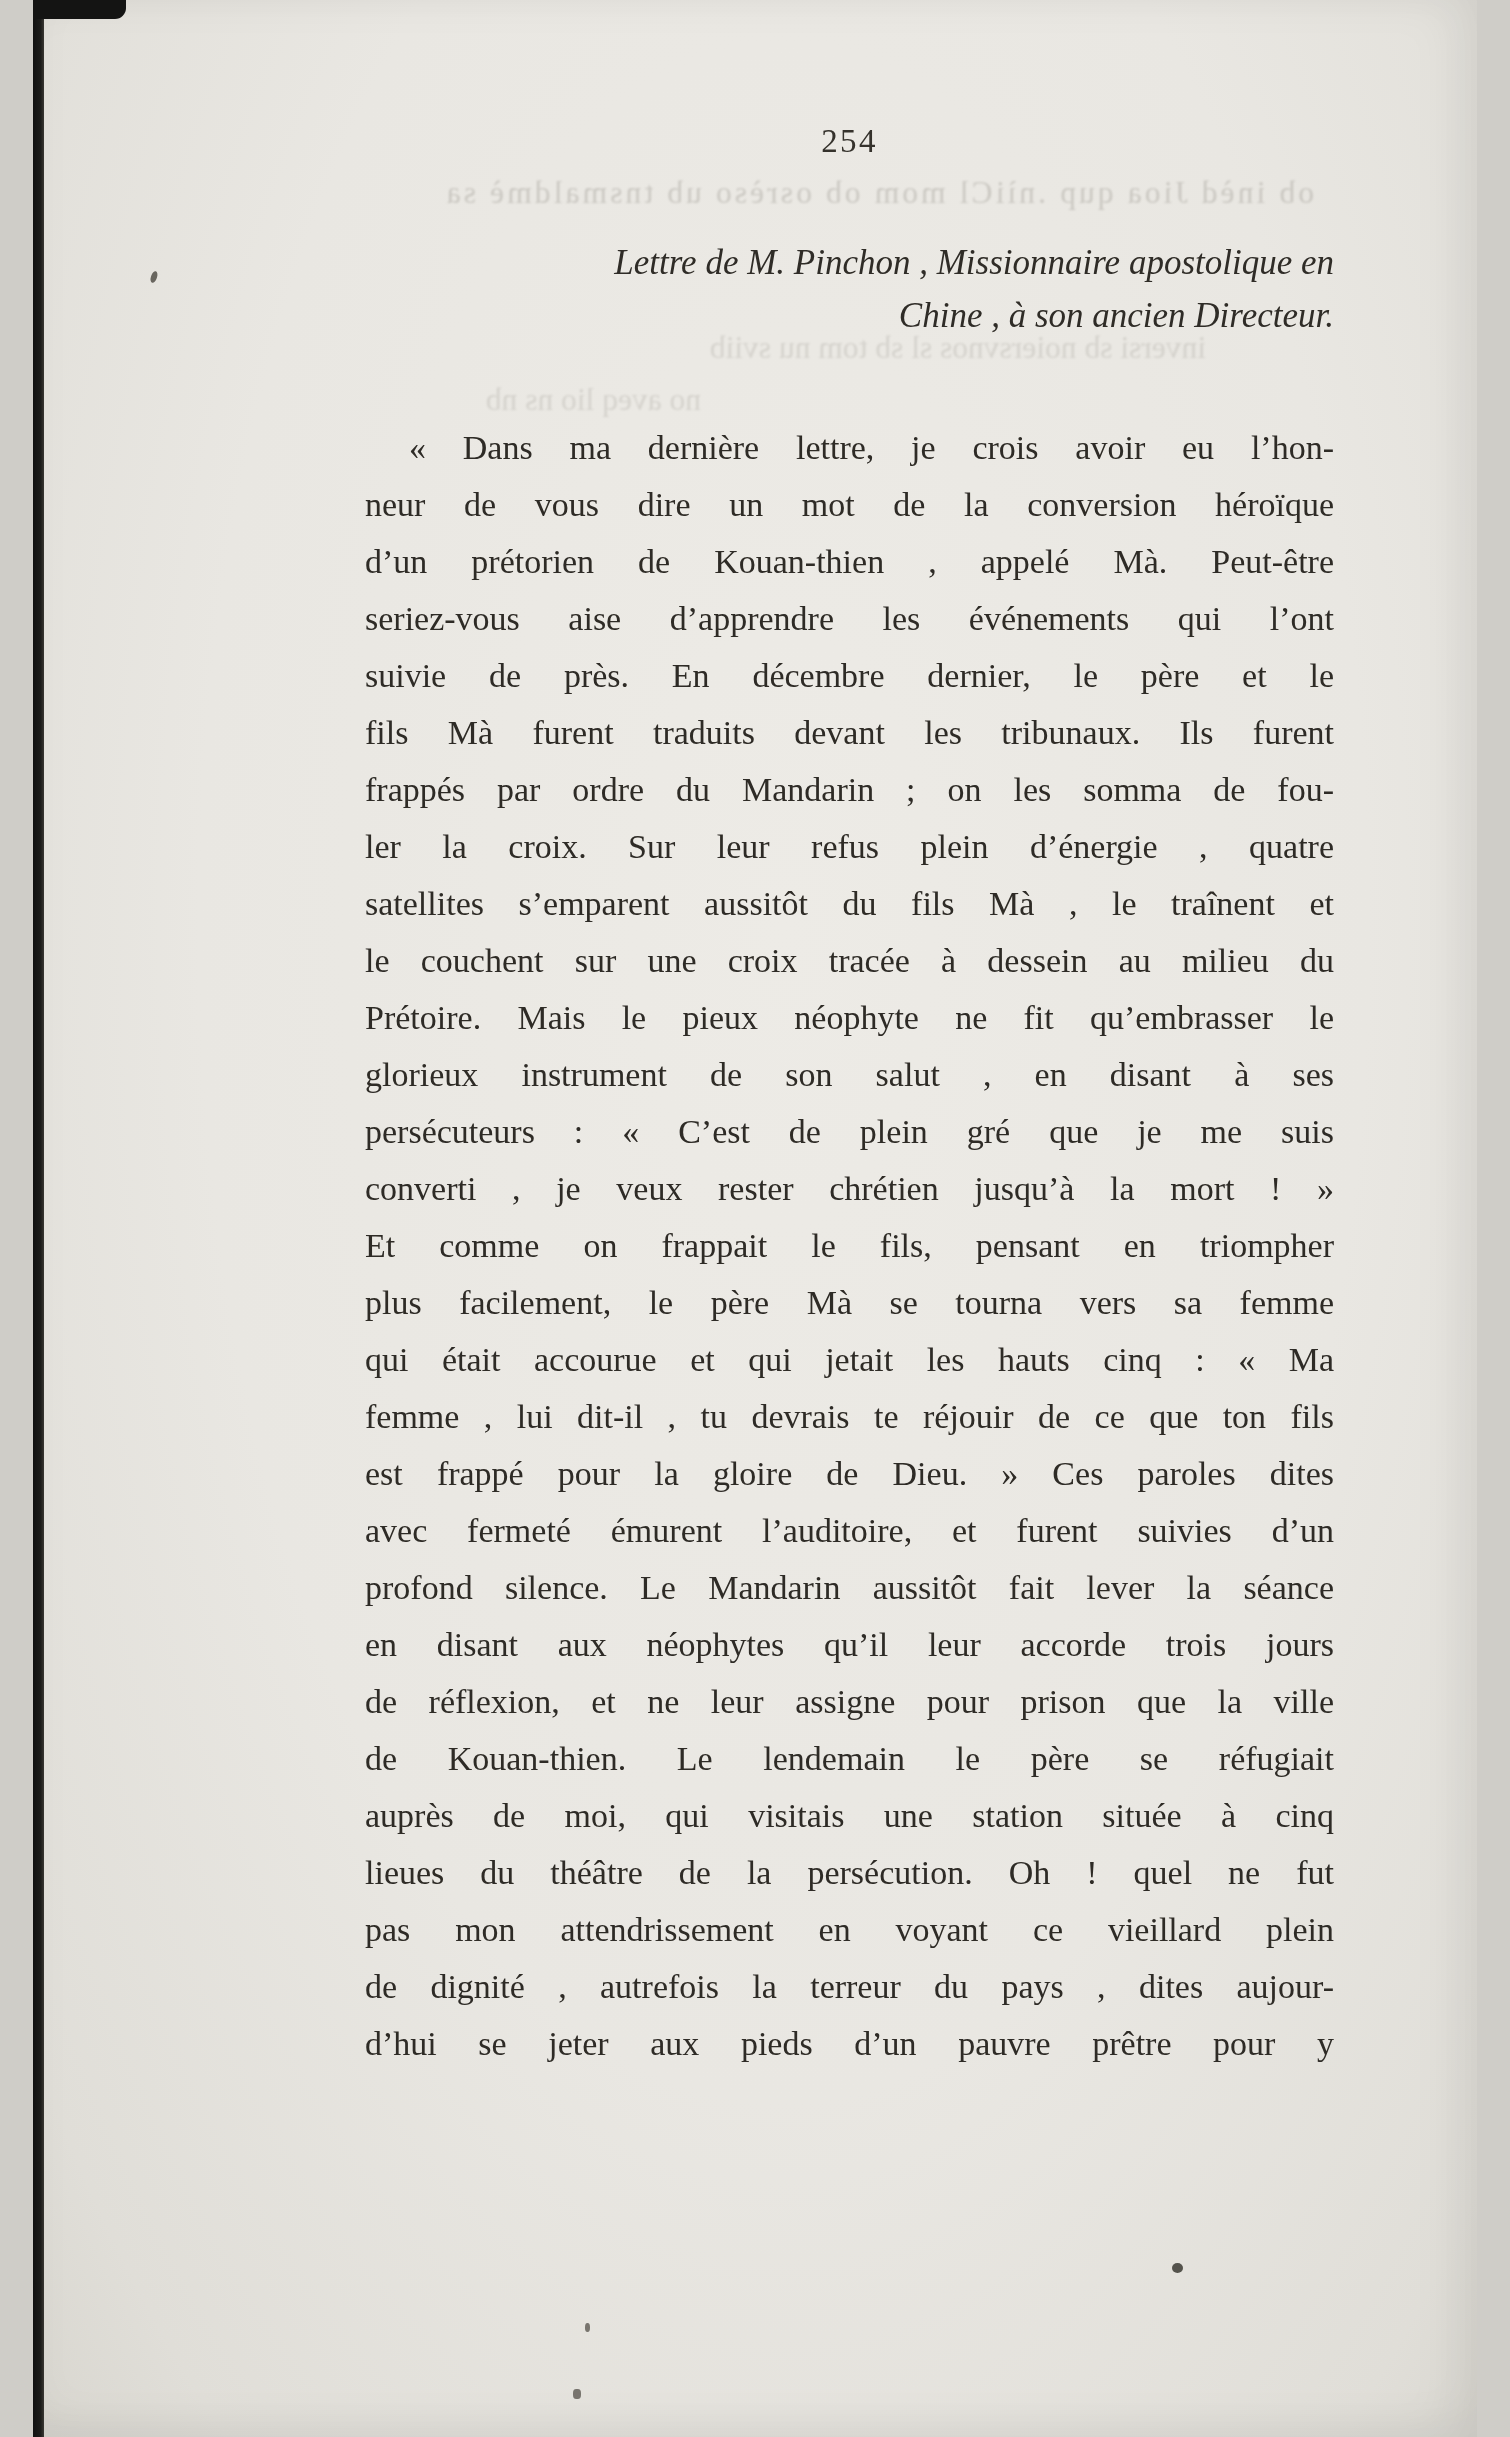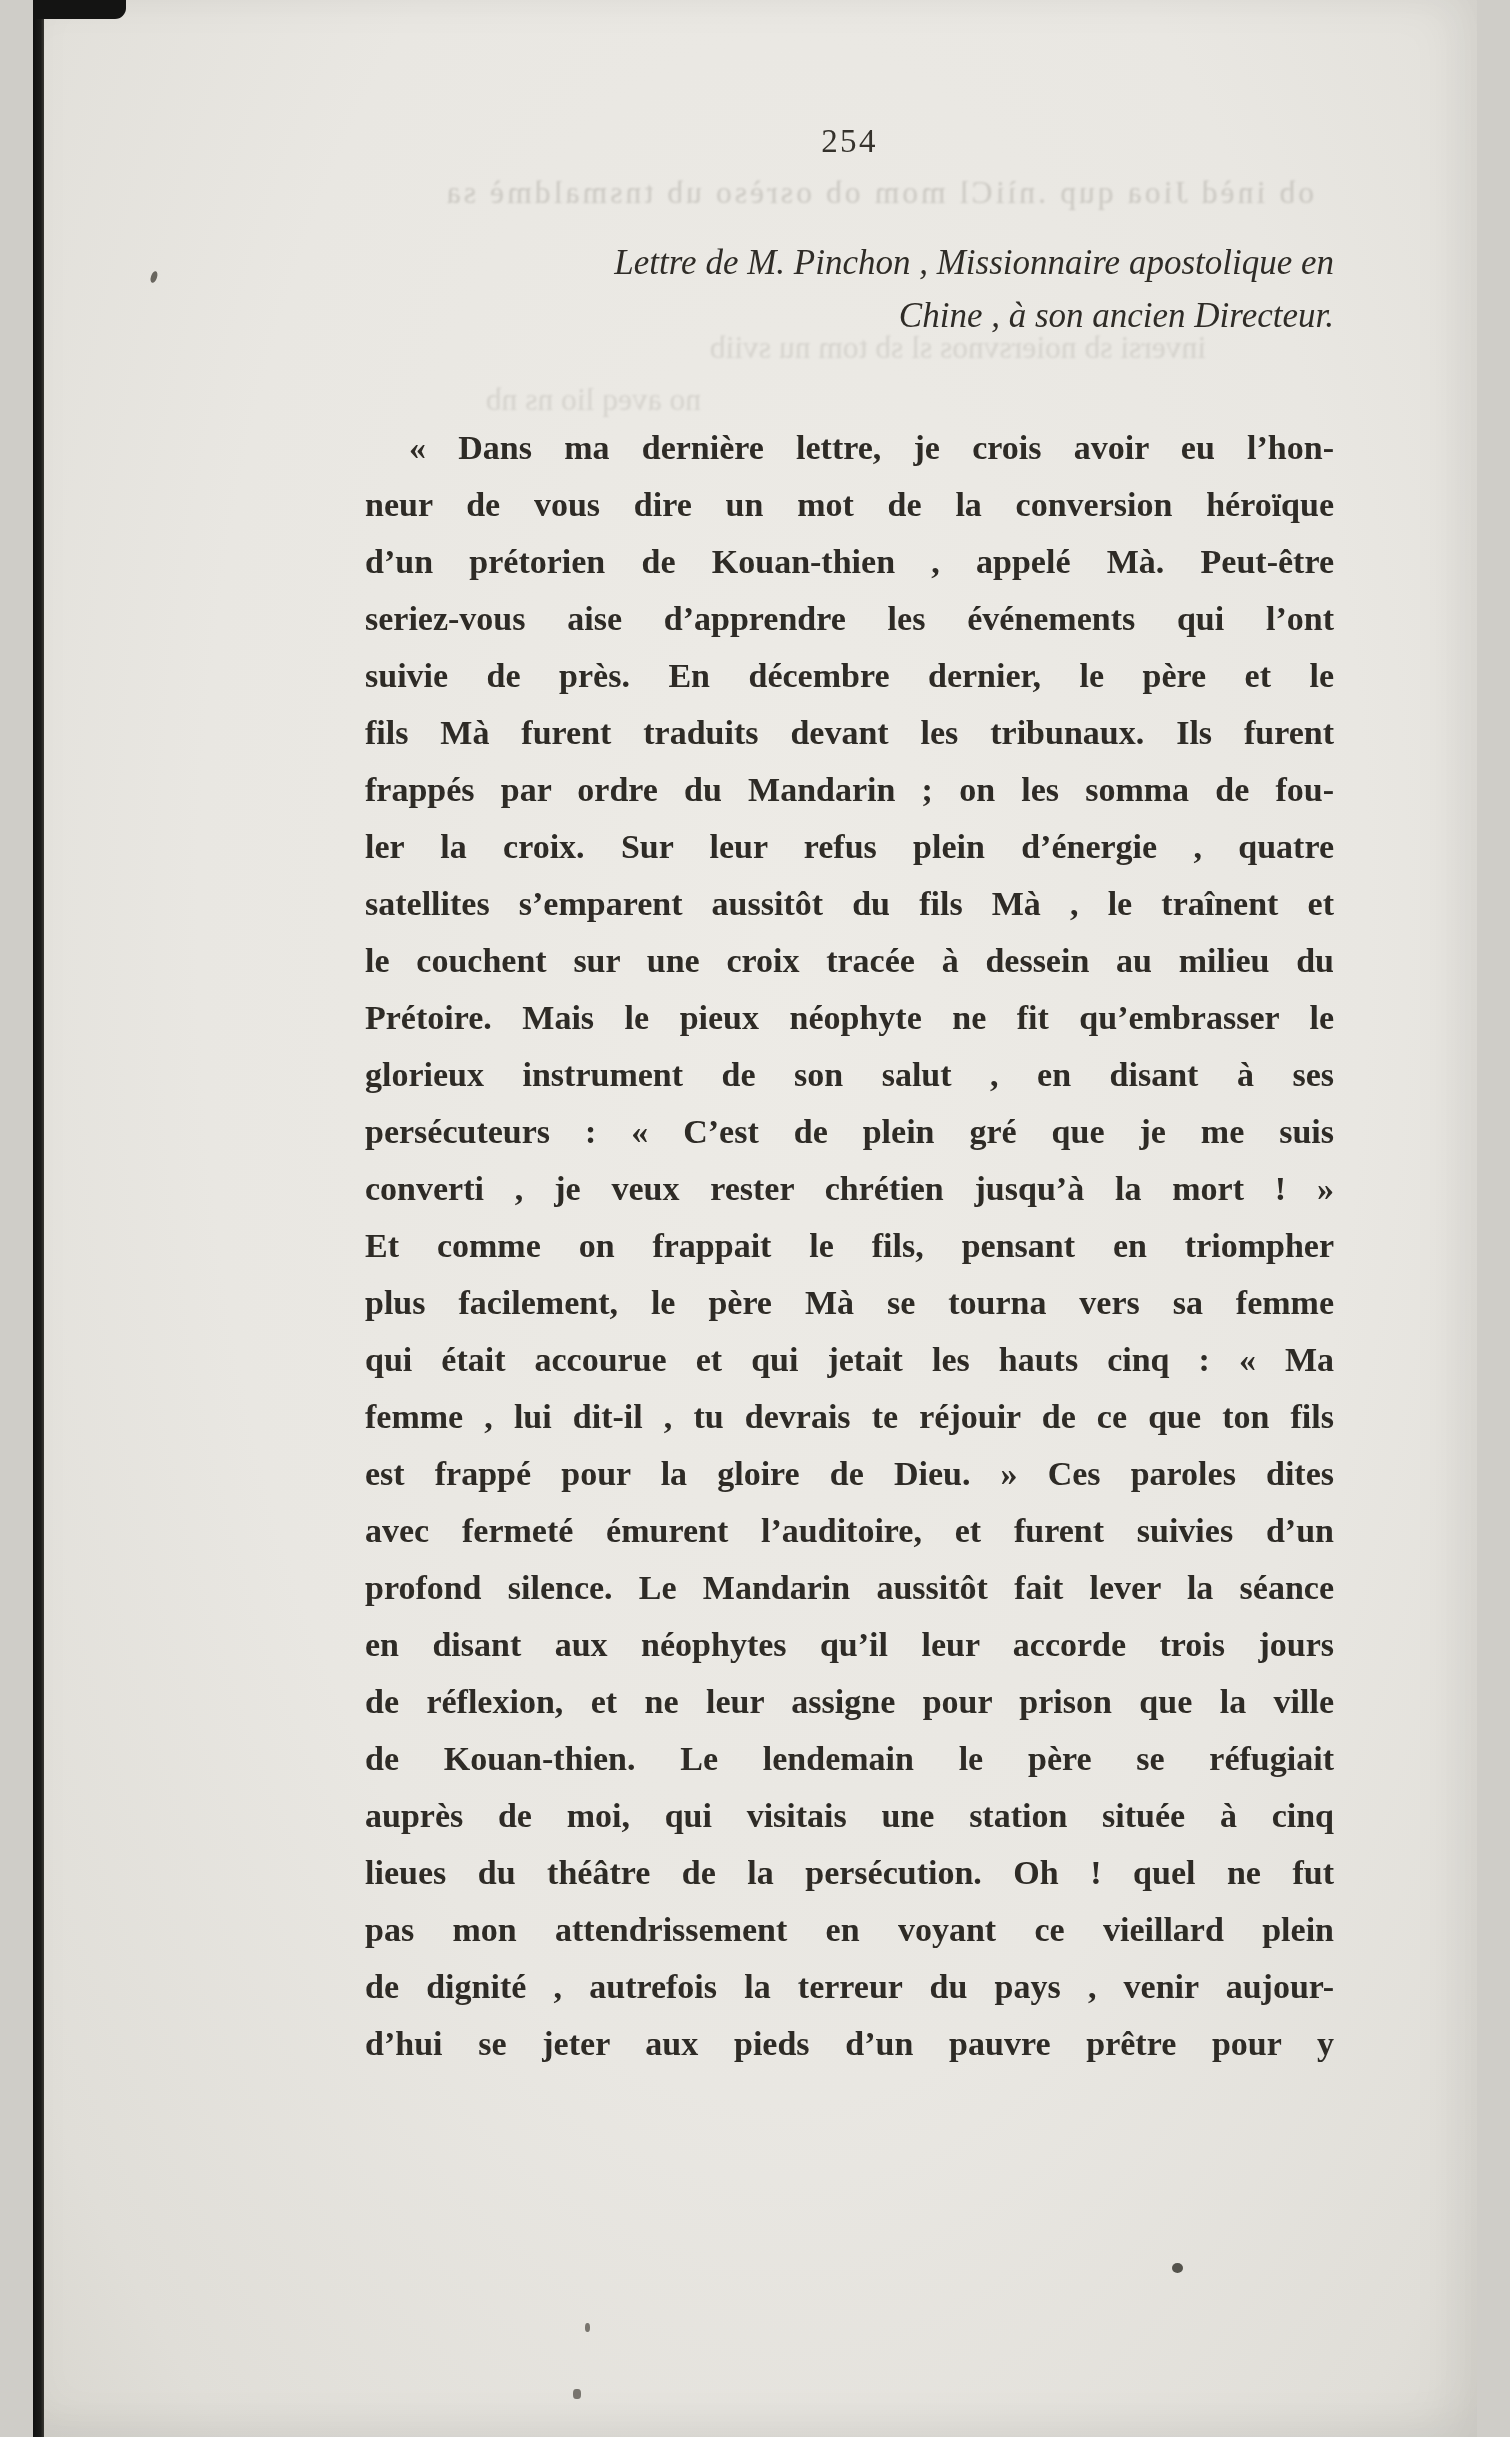--- a/index.html
+++ b/index.html
@@ -48,21 +48,20 @@
   .title {
     margin-top: 76px;
     text-align: right;
     font-style: italic;
     font-size: 35px;
     line-height: 53px;
     color: #2f2c27;
   }
   .body {
     margin-top: 77px;
-    font-weight: bold;
   }
   .body-line {
     font-size: 34px;
     line-height: 57px;
     text-align: justify;
     text-align-last: justify;
     -moz-text-align-last: justify;
     color: #2e2b26;
   }
   .body-line:first-child {
@@ -128,21 +127,21 @@
         <div class="body-line">femme , lui dit-il , tu devrais te réjouir de ce que ton fils</div>
         <div class="body-line">est frappé pour la gloire de Dieu. » Ces paroles dites</div>
         <div class="body-line">avec fermeté émurent l’auditoire, et furent suivies d’un</div>
         <div class="body-line">profond silence. Le Mandarin aussitôt fait lever la séance</div>
         <div class="body-line">en disant aux néophytes qu’il leur accorde trois jours</div>
         <div class="body-line">de réflexion, et ne leur assigne pour prison que la ville</div>
         <div class="body-line">de Kouan-thien. Le lendemain le père se réfugiait</div>
         <div class="body-line">auprès de moi, qui visitais une station située à cinq</div>
         <div class="body-line">lieues du théâtre de la persécution. Oh ! quel ne fut</div>
         <div class="body-line">pas mon attendrissement en voyant ce vieillard plein</div>
-        <div class="body-line">de dignité , autrefois la terreur du pays , venir aujour-</div>
+        <div class="body-line">de dignité , autrefois la terreur du pays , dites aujour-</div>
         <div class="body-line">d’hui se jeter aux pieds d’un pauvre prêtre pour y</div>
       </div>
   </div>
 
   <div class="speck speck-title"></div>
   <div class="speck speck-br"></div>
   <div class="speck speck-bc1"></div>
   <div class="speck speck-bc2"></div>
 
 </div>

